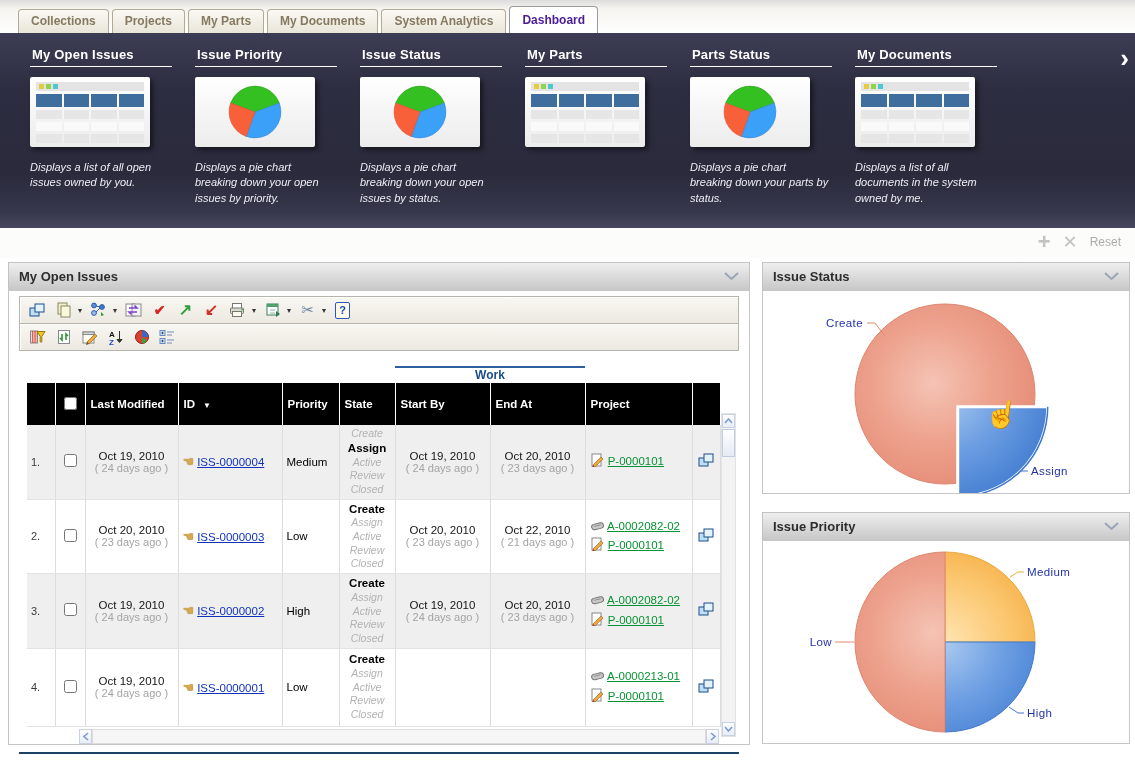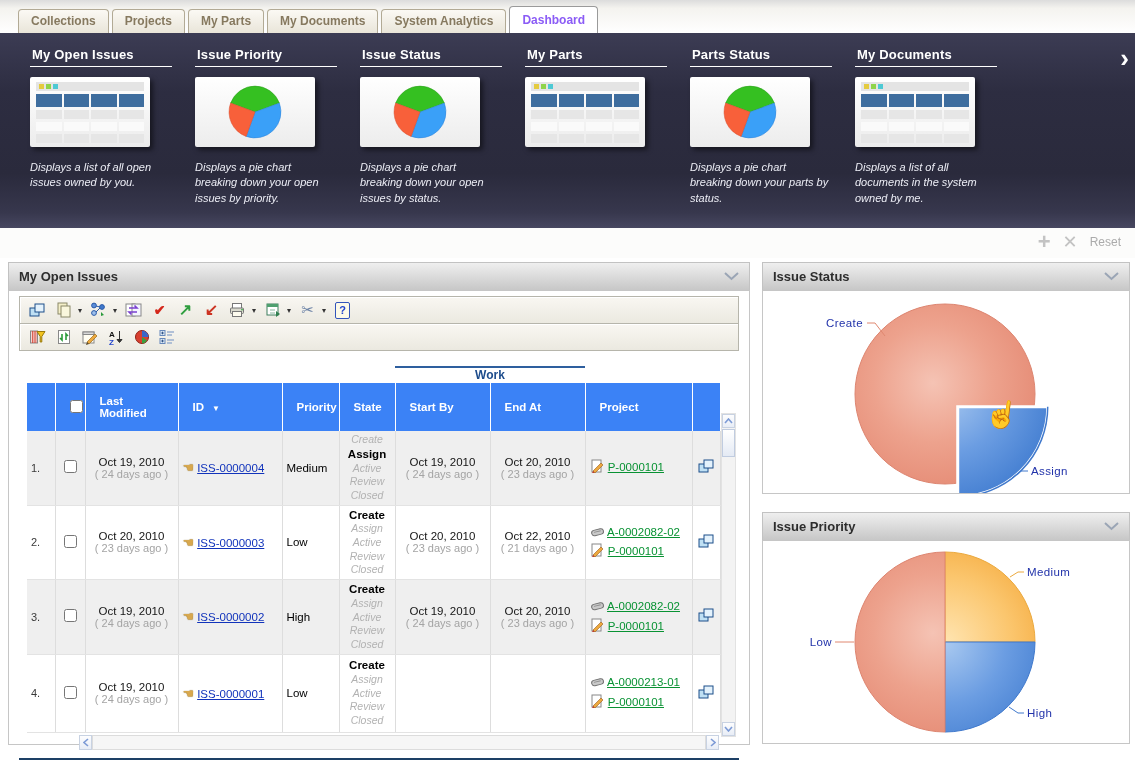--- a/index.html
+++ b/index.html
@@ -1,20 +1,20 @@
 <!DOCTYPE html>
 <html><head>
 <meta charset="utf-8">
 <style>
   html,body{margin:0;padding:0;}
   body{width:1135px;height:769px;position:relative;font-family:"Liberation Sans",sans-serif;background:#fff;overflow:hidden;}
   
   .tabbar{position:absolute;left:0;top:0;width:1135px;height:33px;background:linear-gradient(#dcdcdc,#f4f3ef 25%,#fff);display:flex;align-items:flex-end;padding-left:18px;box-sizing:border-box;}
   .tab{height:23px;line-height:23px;padding:0 12px;margin-right:3px;background:linear-gradient(#fbf9f4,#e9e5d9);border:1px solid #b2aa95;border-bottom:none;border-radius:4px 4px 0 0;font-size:12px;font-weight:bold;color:#86795f;cursor:pointer;}
-  .tab.active{background:#fff;color:#8b5cf6;border-color:#9a9a9a;height:26px;line-height:26px;}
+  .tab.active{background:#fff;color:#4c1d95;border-color:#9a9a9a;height:26px;line-height:26px;}
   
   .banner{position:absolute;left:0;top:33px;width:1135px;height:195px;background:linear-gradient(180deg,#3c3c54,#2d2d41 30%,#2a2a3c 72%,#37374d 92%,#474760);display:flex;padding:12px 0 0 30px;box-sizing:border-box;}
   .widget{width:165px;flex:0 0 165px;}
   .widget-title{color:#fff;font-weight:bold;font-size:13px;letter-spacing:.2px;border-bottom:1px solid #fff;width:138px;padding:2px 2px 4px 2px;}
   .thumb{margin-top:10px;width:120px;height:70px;background:linear-gradient(#fff,#ececec);box-shadow:3px 3px 5px rgba(0,0,0,.5);border-radius:2px;overflow:hidden;}
   .pie-card{display:flex;align-items:center;justify-content:center;}
   .tt-bar{height:9px;background:#e4e4e4;margin:5px 6px 3px;display:flex;align-items:center;gap:2px;padding-left:3px;}
   .tt-bar i{width:5px;height:5px;display:block;}
   .tt-bar .d1{background:#e4cb3f;}.tt-bar .d2{background:#8fd44a;}.tt-bar .d3{background:#4ec9d4;}
   .tt-head{height:13px;margin:0 6px;display:flex;gap:2px;}
@@ -40,21 +40,21 @@
   .tb-row{display:flex;align-items:center;gap:7px;height:26px;margin:0 2px;padding:0 8px;border:1px solid #b6b5ab;background:linear-gradient(#f9f7f2,#ebe9e0);box-shadow:inset 1px 1px 0 #fff;}
   .tb-row + .tb-row{margin-top:-1px;}
   .tbi{width:19px;height:19px;display:inline-flex;align-items:center;justify-content:center;cursor:pointer;flex:0 0 auto;}
   .tbi .uni{font-size:14px;line-height:14px;}
   .dd{font-size:8px;color:#333;cursor:pointer;margin-left:-2px;}
   
   .workwrap{position:relative;height:17px;margin-top:15px;}
   .workline{position:absolute;left:378px;top:0;width:190px;border-top:2px solid #2e5f9e;}
   .worklabel{position:absolute;left:378px;top:2px;width:190px;text-align:center;font-size:12px;font-weight:bold;color:#1d4c8c;}
   table.grid{border-collapse:collapse;margin-left:10px;table-layout:fixed;width:693px;font-size:11.5px;}
-  .grid th{background:#3b82f6;color:#fff;font-size:11.5px;text-align:left;padding:2px 14px;border-left:1px solid #fff;height:48px;box-sizing:border-box;vertical-align:middle;}
+  .grid th{background:#000000;color:#fff;font-size:11.5px;text-align:left;padding:2px 5px;border-left:1px solid #fff;height:42px;box-sizing:border-box;vertical-align:middle;}
   .grid th:first-child{border-left:none;}
   .grid td{border-right:1px solid #ddd;border-bottom:1px solid #e3e3e3;padding:2px 4px;vertical-align:middle;box-sizing:border-box;}
   .grid tr.odd td{background:#efefef;}
   .grid tr.even td{background:#fff;}
   .cell-c{text-align:center;}
   .rownum{color:#3a3a3a;font-size:11px;padding-left:6px;}
   .date1{color:#151515;}
   .ago{color:#a4a4a4;font-size:11px;}
   a.lnk-b{color:#1133bb;text-decoration:underline;cursor:pointer;}
   a.lnk-g{color:#089233;text-decoration:underline;cursor:pointer;}

